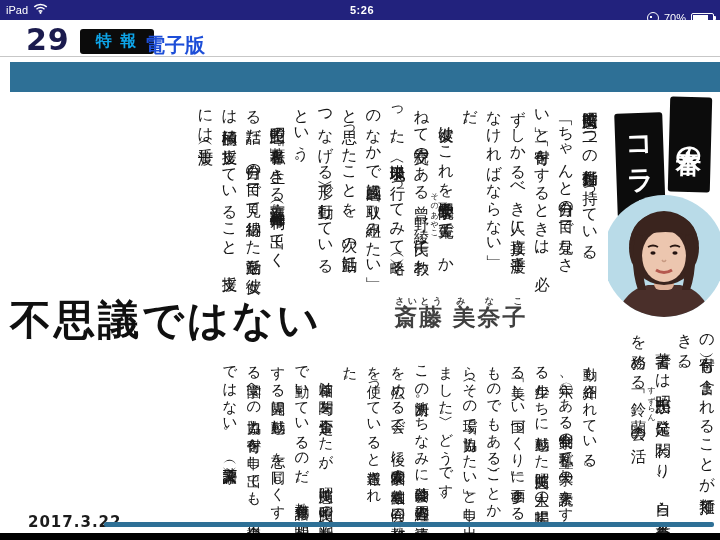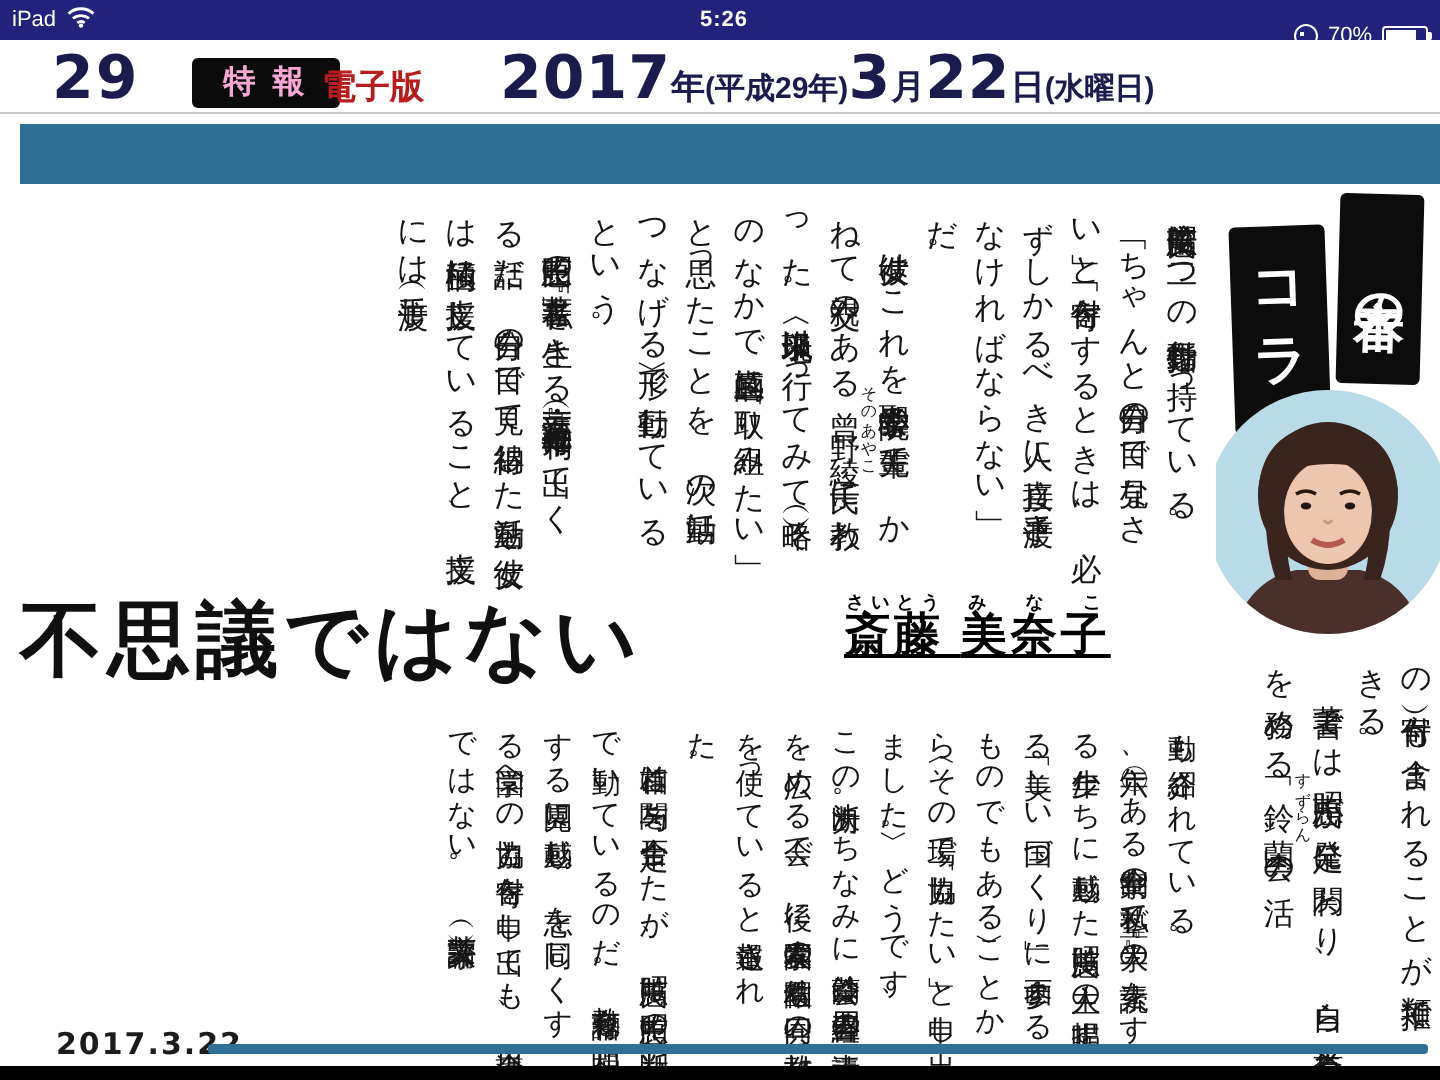--- a/index.html
+++ b/index.html
@@ -18,24 +18,24 @@
   .sb-center{position:absolute;left:0;right:16px;top:0;height:20px;display:flex;align-items:center;justify-content:center;font-weight:bold;letter-spacing:.5px;margin-left:20px;}
   .sb-right{position:absolute;right:6px;top:0;height:36px;display:flex;align-items:center;gap:5px;}
   .batt{width:21px;height:9px;border:1px solid #fff;border-radius:2px;position:relative;}
   .batt-fill{position:absolute;left:1px;top:1px;bottom:1px;width:70%;background:#fff;}
   .batt-nub{position:absolute;right:-3px;top:2.5px;width:2px;height:4px;background:#fff;border-radius:0 1px 1px 0;}
   .lock-ic{width:10px;height:10px;border:1.5px solid #fff;border-radius:50%;position:relative;}
   .lock-ic:after{content:"";position:absolute;left:2.5px;top:2.5px;width:2px;height:2px;background:#fff;}
   
   .masthead{position:absolute;top:20px;left:0;width:648px;height:36px;background:#fff;}
   .page-num{position:absolute;left:26px;top:2px;font-family:"DejaVu Sans",sans-serif;font-size:30px;font-weight:bold;color:#1b1b4e;letter-spacing:1px;}
-  .badge{position:absolute;left:80px;top:9px;width:74px;height:25px;background:#0b0b0b;color:#f9a8d4;
+  .badge{position:absolute;left:80px;top:9px;width:74px;height:25px;background:#0b0b0b;color:#0ea5e9;
     border-radius:3px;display:flex;align-items:center;justify-content:center;
-    font-size:16px;font-weight:bold;letter-spacing:2px;margin-left:16px;}
-  .edition{position:absolute;left:161px;top:12px;font-size:17px;font-weight:bold;color:#b91c1c;}
+    font-size:16px;font-weight:bold;letter-spacing:2px;}
+  .edition{position:absolute;left:145px;top:12px;font-size:20px;font-weight:bold;color:#1d4ed8;}
   .issue-date{position:absolute;left:250px;top:0;height:36px;display:flex;align-items:baseline;color:#1b1b4e;padding-top:2px;}
   .issue-date .num-large{font-family:"DejaVu Sans",sans-serif;font-size:30px;font-weight:bold;letter-spacing:.5px;}
   .issue-date .unit{font-size:17px;font-weight:bold;}
   .issue-date .paren{font-size:15px;font-weight:bold;}
   .header-rule{position:absolute;top:56px;left:0;width:720px;height:1px;background:#c7c7c7;}
   
   .teal-band{position:absolute;top:62px;left:10px;width:710px;height:30px;background:#2e7096;}
   
   .logo-box{position:absolute;background:#0c0c0c;color:#fff;writing-mode:vertical-rl;
     display:flex;align-items:center;justify-content:center;font-weight:bold;border-radius:3px;}
@@ -45,21 +45,21 @@
   .photo{position:absolute;left:608px;top:190px;width:112px;height:134px;}
   
   .vtext{position:absolute;writing-mode:vertical-rl;text-orientation:mixed;color:#161616;}
   .vtext p{margin:0;padding:0;}
   .vtext rt{font-size:8px;letter-spacing:0;}
   .top-band{left:8px;top:99px;width:594px;height:178px;font-size:15.5px;letter-spacing:.6px;line-height:24px;}
   .bottom-right-band{left:604px;top:323px;width:114px;height:199px;font-size:15.5px;letter-spacing:1.8px;line-height:22px;}
   .bottom-left-band{left:8px;top:356px;width:594px;height:167px;font-size:14.5px;letter-spacing:.6px;line-height:24px;}
   
   .headline{position:absolute;left:10px;top:293px;font-size:41px;font-weight:bold;letter-spacing:3px;color:#101010;}
-  .author{position:absolute;left:422px;top:296px;font-size:23px;font-weight:bold;color:#000000;letter-spacing:2px;text-decoration:underline;}
+  .author{position:absolute;left:394px;top:296px;font-size:23px;font-weight:bold;color:#404040;letter-spacing:2px;}
   .author rt{font-size:9px;font-weight:bold;letter-spacing:1px;}
   
   .footer-date{position:absolute;left:28px;top:513px;font-family:"DejaVu Sans",sans-serif;font-size:15px;font-weight:bold;color:#1c1c1c;letter-spacing:1px;}
   .footer-rule{position:absolute;left:104px;top:522px;width:610px;height:5px;background:#2e7096;border-radius:2px;}
   .bottom-bar{position:absolute;left:0;bottom:0;width:720px;height:7px;background:#000;}
 </style>
 </head>
 <body>
 
 <div class="status-bar">
@@ -84,30 +84,20 @@
         <span class="batt-fill"></span>
         <span class="batt-nub"></span>
       </span>
   </div>
 </div>
 
 <div class="masthead">
   <div class="page-num">29</div>
   <div class="badge">特 報</div>
   <div class="edition">電子版</div>
-  <div class="issue-date">
-      <span class="num-large">2017</span>
-      <span class="unit">年</span>
-      <span class="paren">(平成29年)</span>
-      <span class="num-large">3</span>
-      <span class="unit">月</span>
-      <span class="num-large">22</span>
-      <span class="unit">日</span>
-      <span class="paren">(水曜日)</span>
-    </div>
 </div>
 <div class="header-rule"></div>
 
 <div class="teal-band"></div>
 
 <div>
 
   <div class="logo-box logo-box1">本音の</div>
   <div class="logo-box logo-box2">コラム</div>
 

